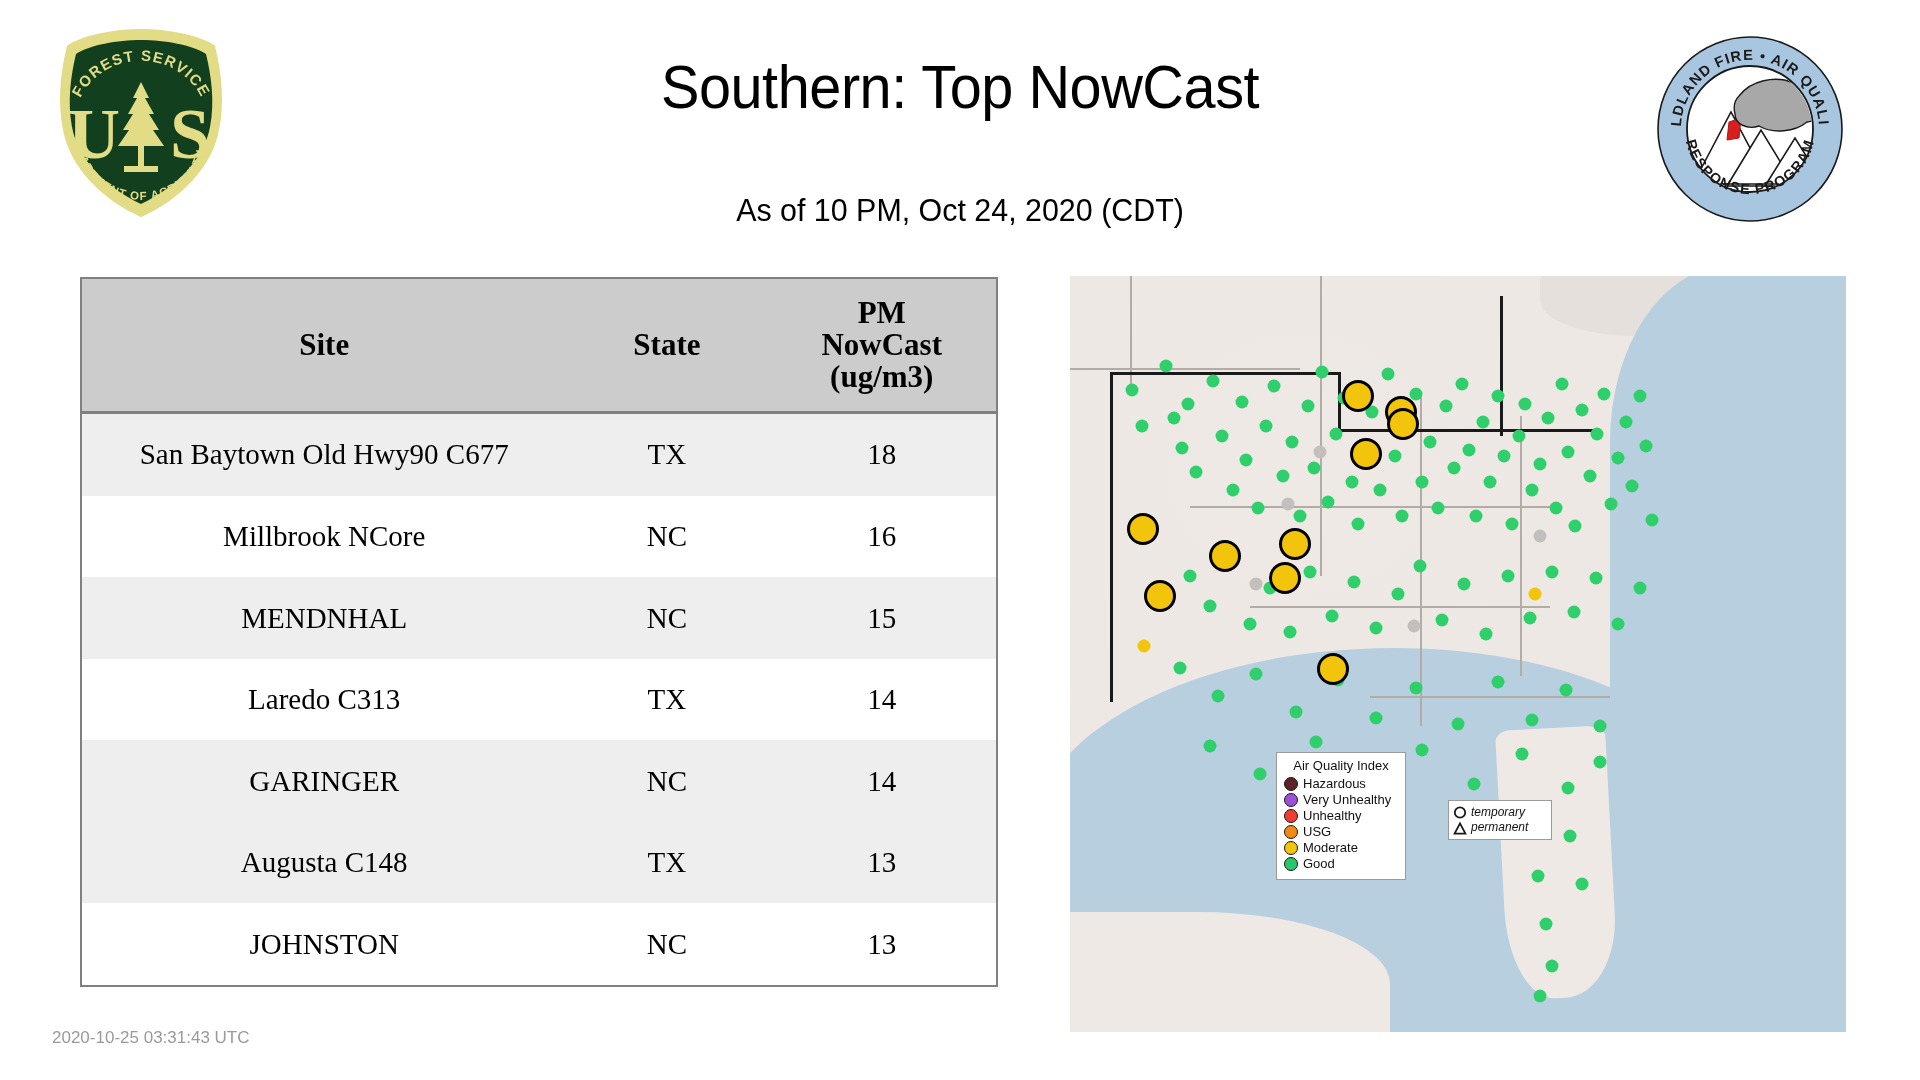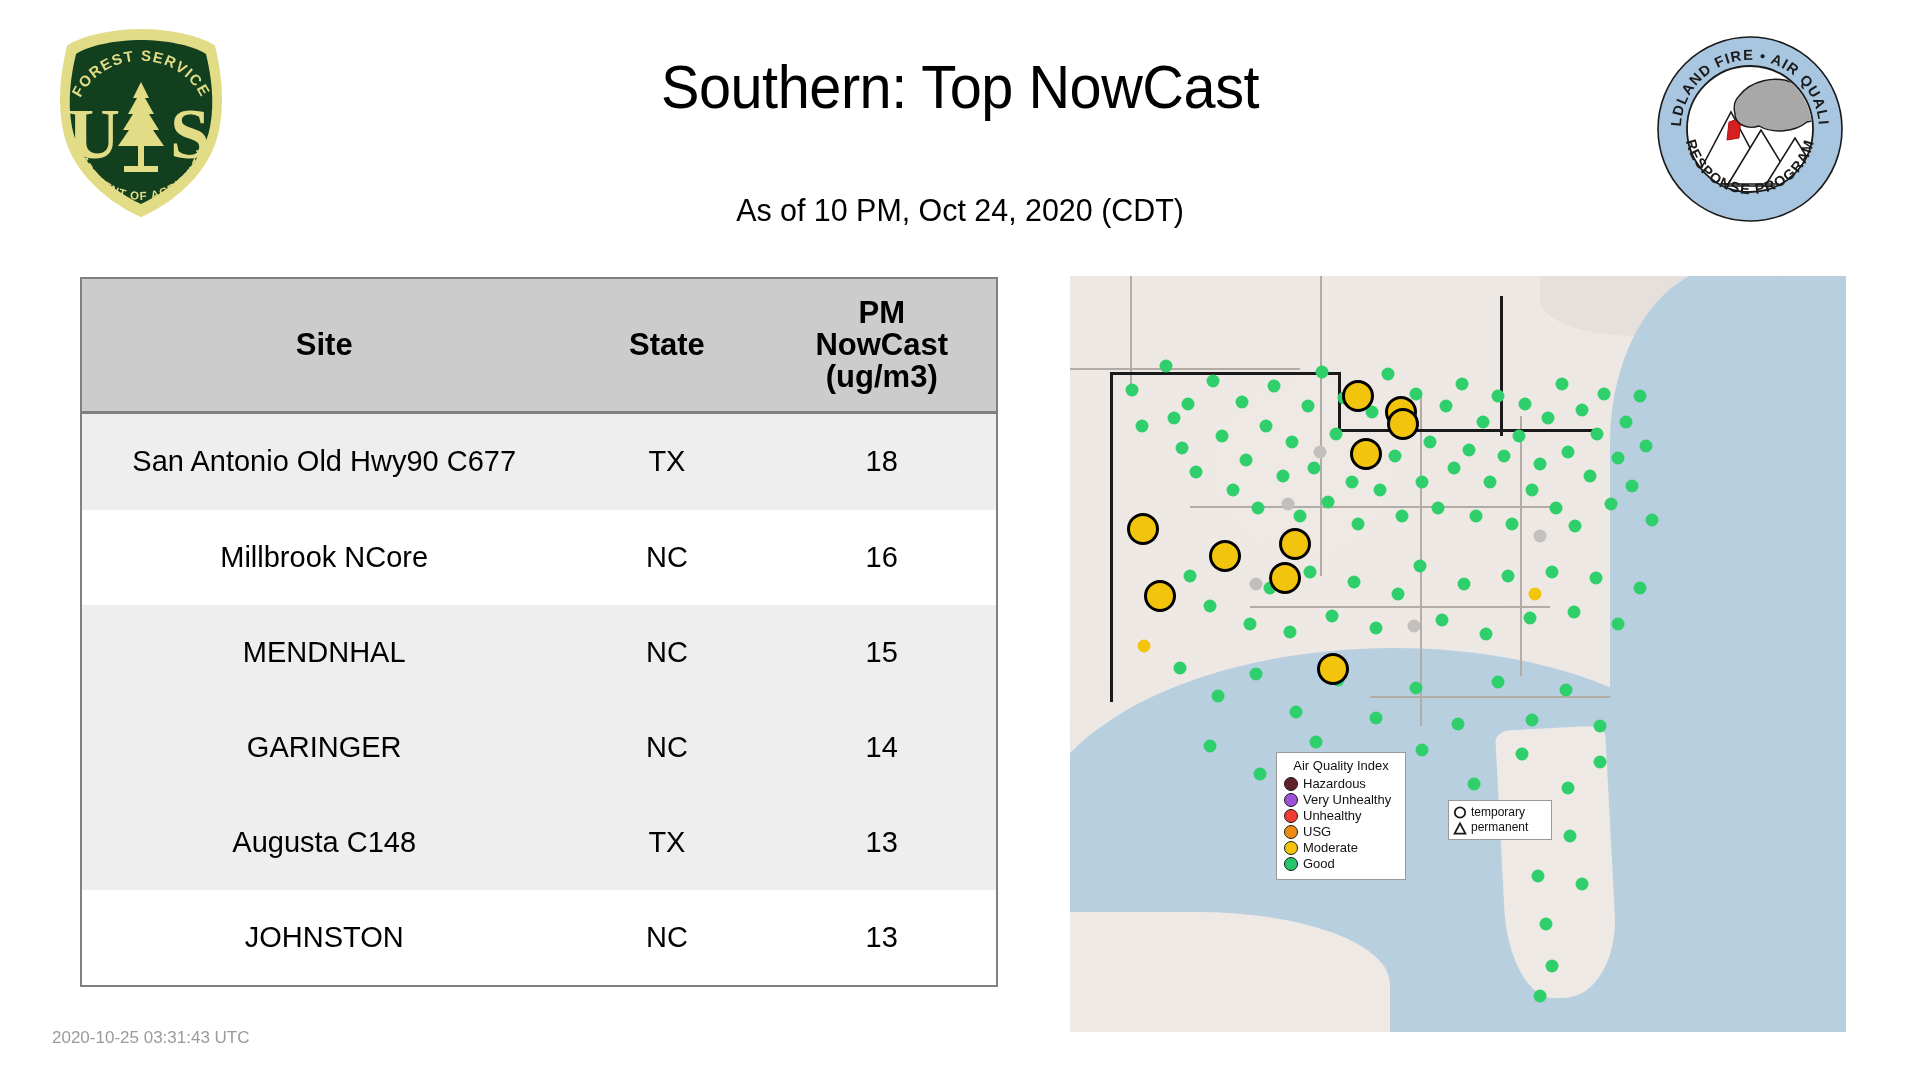--- a/index.html
+++ b/index.html
@@ -38,21 +38,21 @@
   
   #nowcast-table-wrap{
     position:absolute;left:80px;top:277px;width:918px;height:710px;
     border:2px solid #808080;
     box-sizing:border-box;
     background:#ffffff;
   }
   table.nowcast{
     border-collapse:collapse;width:100%;height:100%;
     table-layout:fixed;
-    font-family:Liberation Sans, sans-serif;
+    font-family:Liberation Serif, serif;
   }
   table.nowcast thead th{
     background:#cccccc;
     border-bottom:3px solid #808080;
     font-weight:bold;
     font-size:31px;
     color:#000;
     text-align:center;
     vertical-align:middle;
     padding:6px 4px;
@@ -165,21 +165,21 @@
     background:#ffffff;border:1px solid #9a9a9a;
     box-sizing:border-box;
     display:flex;align-items:center;gap:4px;
     padding:3px 4px;
     font-family:"Liberation Sans","DejaVu Sans",sans-serif;
   }
   #site-type-legend .glyph-col{
     display:flex;flex-direction:column;justify-content:center;gap:1px;width:14px;
   }
   #site-type-legend .label-col{
-    display:flex;flex-direction:column;justify-content:center;gap:0px;
+    display:flex;flex-direction:column;justify-content:center;gap:0px;font-style:italic;
   }
   #site-type-legend .st-label{font-size:12px;color:#111;line-height:15px;white-space:nowrap;}
 
   
   #footer-timestamp{
     position:absolute;left:52px;top:1028px;
     font-size:17px;color:#9a9a9a;
     font-family:"Liberation Sans","DejaVu Sans",sans-serif;
   }
 </style>
@@ -268,33 +268,38 @@
           </th>
           <th>
             <span class="hdr-line">PM</span>
             <span class="hdr-line">NowCast</span>
             <span class="hdr-line">(ug/m3)</span>
           </th>
         </tr>
       </thead>
       <tbody id="table-body">
           <tr class="odd">
-            <td>San Antonio Old Hwy90 C677</td>
+            <td>San Baytown Old Hwy90 C677</td>
             <td>TX</td>
             <td>18</td>
           </tr>
           <tr class="even">
             <td>Millbrook NCore</td>
             <td>NC</td>
             <td>16</td>
           </tr>
           <tr class="odd">
             <td>MENDNHAL</td>
             <td>NC</td>
             <td>15</td>
+          </tr>
+          <tr class="even">
+            <td>Laredo C313</td>
+            <td>TX</td>
+            <td>14</td>
           </tr>
           <tr class="odd">
             <td>GARINGER</td>
             <td>NC</td>
             <td>14</td>
           </tr>
           <tr class="odd">
             <td>Augusta C148</td>
             <td>TX</td>
             <td>13</td>

